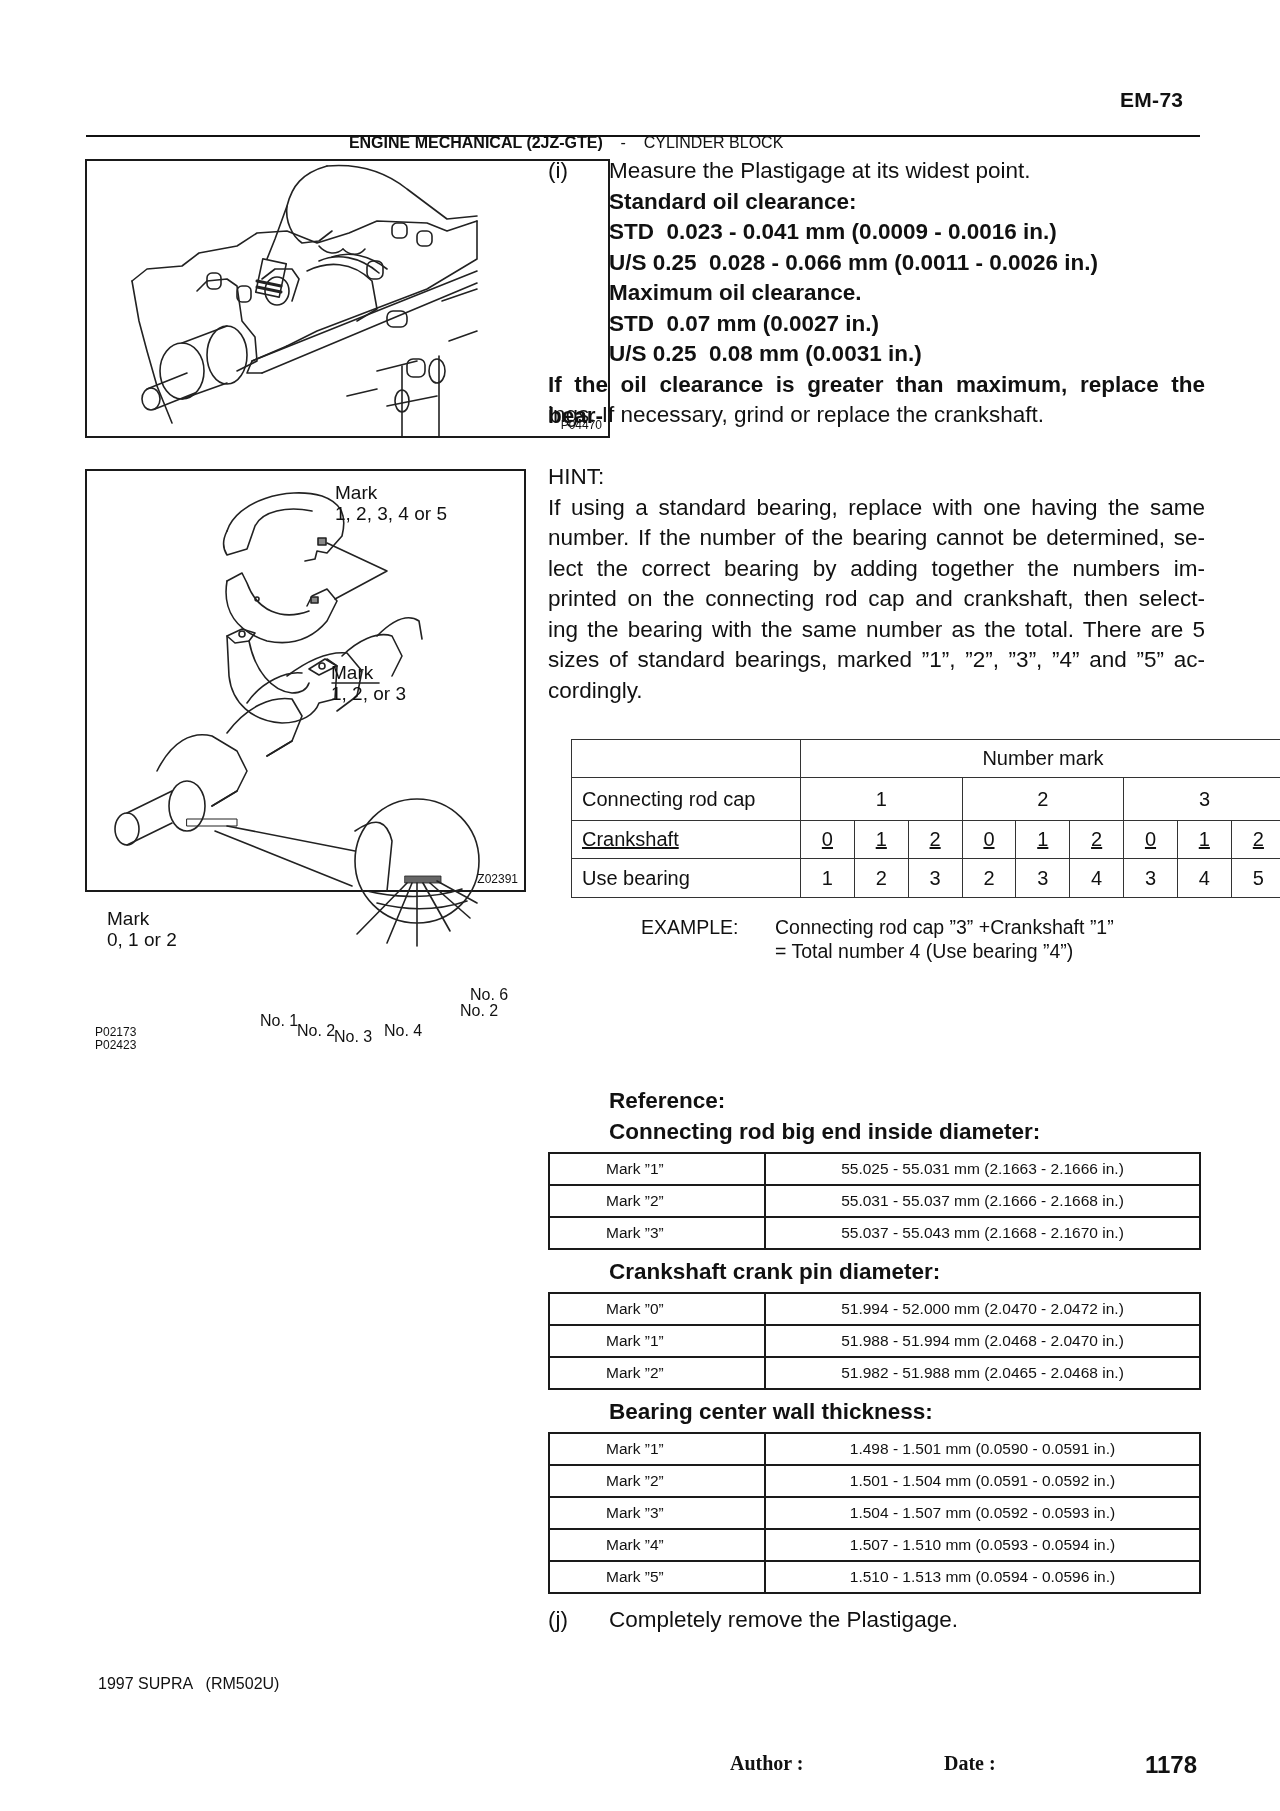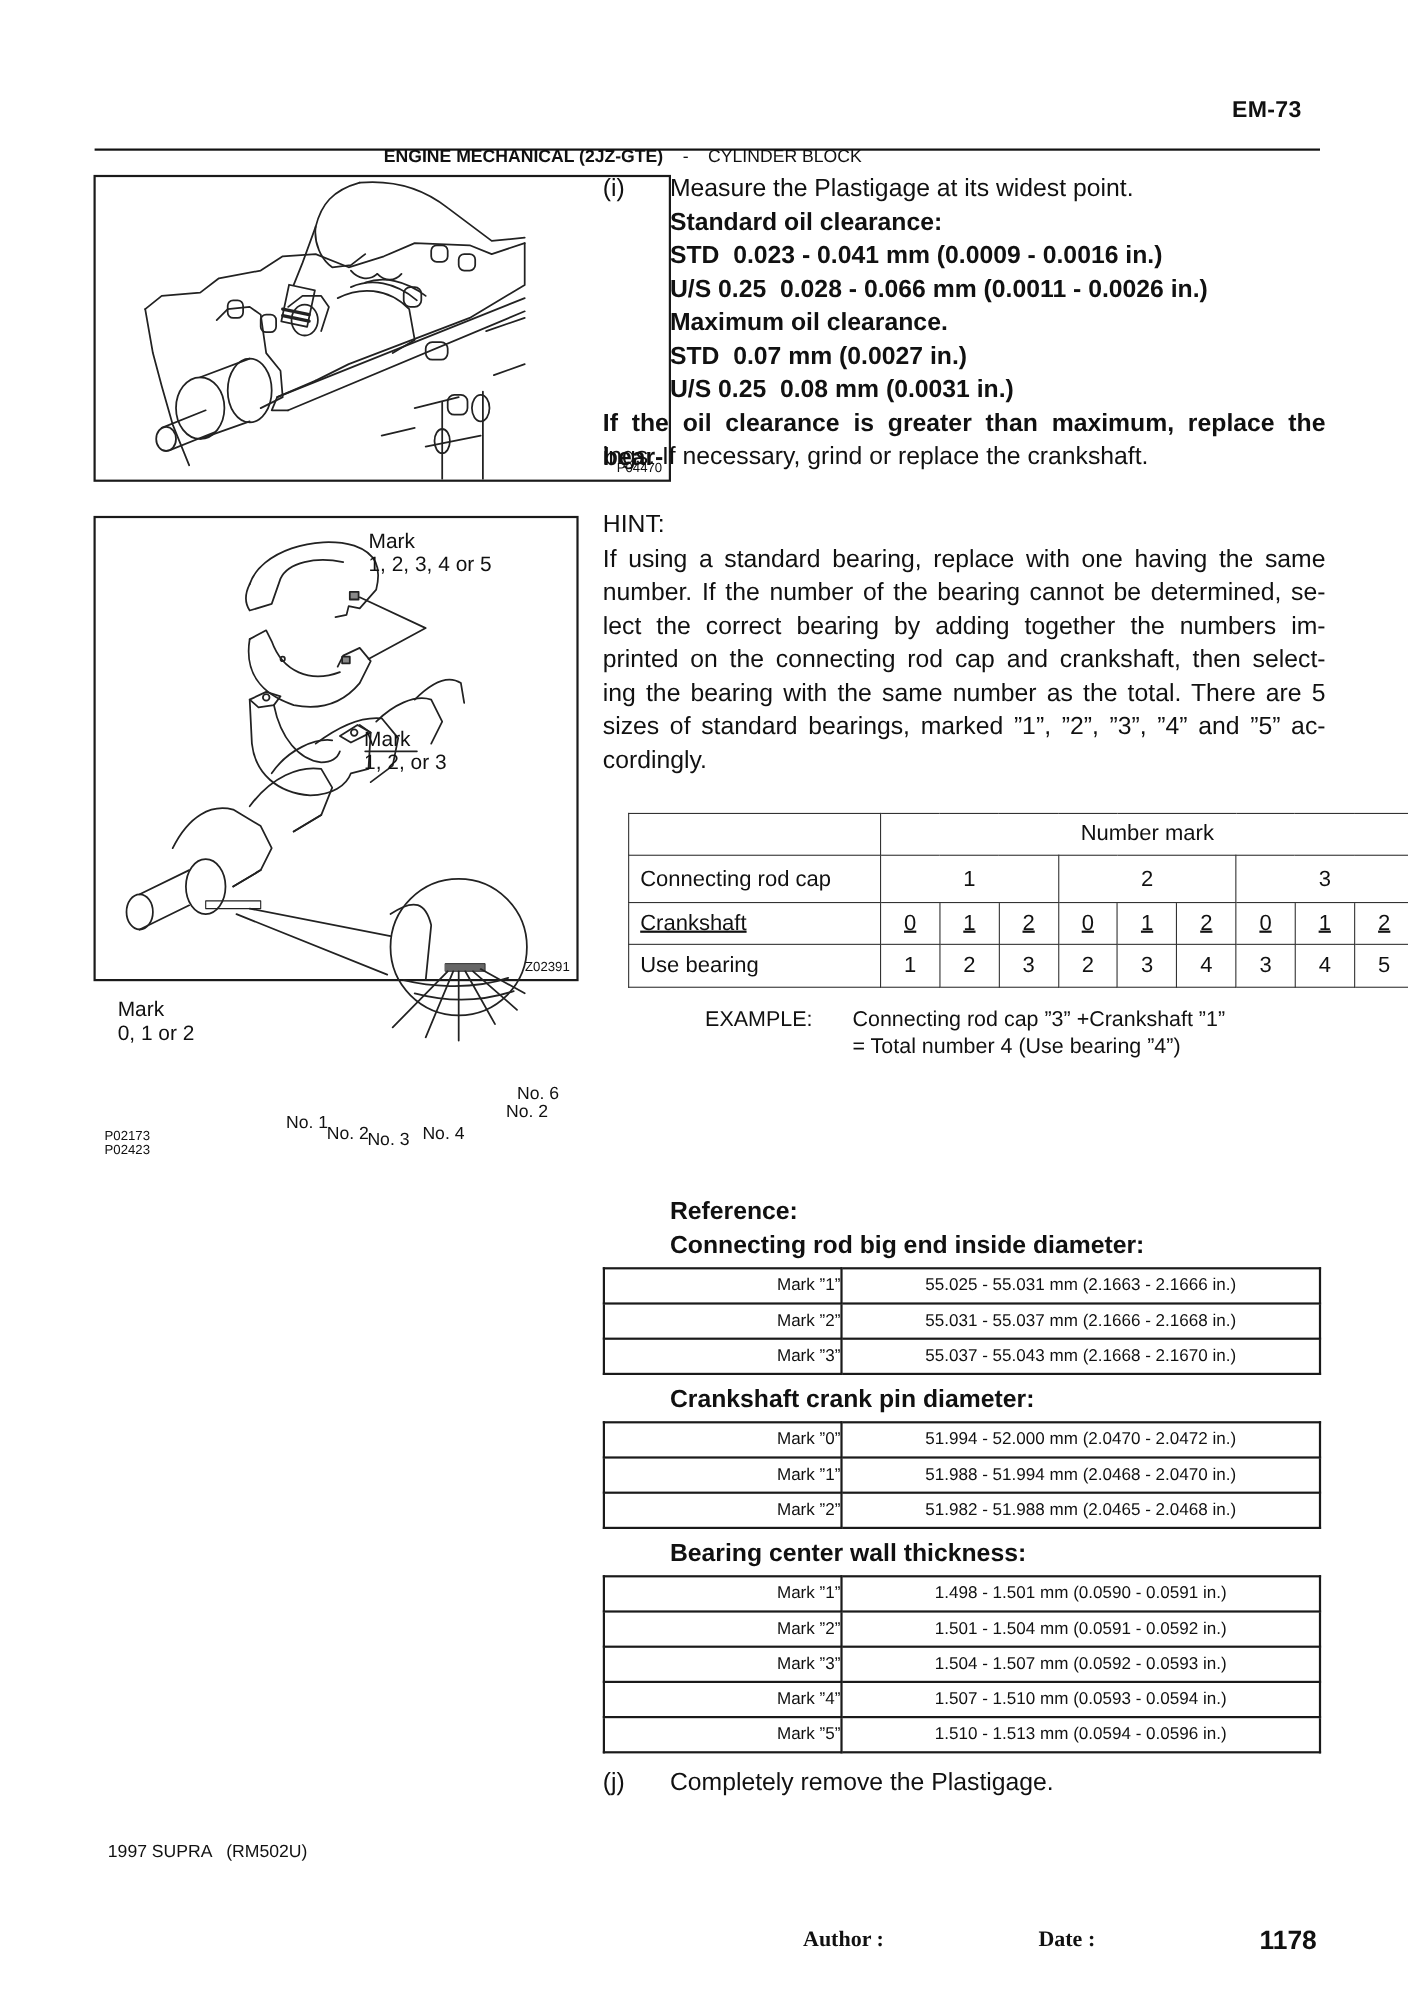--- a/index.html
+++ b/index.html
@@ -36,21 +36,21 @@
     .nm-table tr.r0 td { height: 37px; }
     .nm-table tr.r1 td { height: 42px; }
     .nm-table tr.r2 td { height: 37px; text-decoration: underline; }
     .nm-table tr.r3 td { height: 38px; }
 
     .example { font-size: 19.5px; line-height: 24px; }
 
     
     .ref-table { left: 548px; width: 653px; font-size: 15.5px; }
     .ref-table td { border: 2px solid #1a1a1a; height: 30px; padding: 0; }
-    .ref-table td.mark { width: 158px; padding-left: 56px; text-align: right; }
+    .ref-table td.mark { width: 158px; padding-left: 56px; text-align: left; }
     .ref-table td.val { text-align: center; margin-top: 24px; }
 
     .subhead { left: 609px; font-size: 22.5px; font-weight: bold; line-height: 30px; }
 
     
     .footer-model { left: 98px; top: 1675px; font-size: 16px; white-space: pre; }
     .footer-author { left: 730px; top: 1752px; font-family: "Liberation Serif", serif; font-weight: bold; font-size: 20px; }
     .footer-date { left: 944px; top: 1752px; font-family: "Liberation Serif", serif; font-weight: bold; font-size: 20px; }
     .footer-page { left: 1145px; top: 1751px; font-weight: bold; font-size: 24px; }
 

